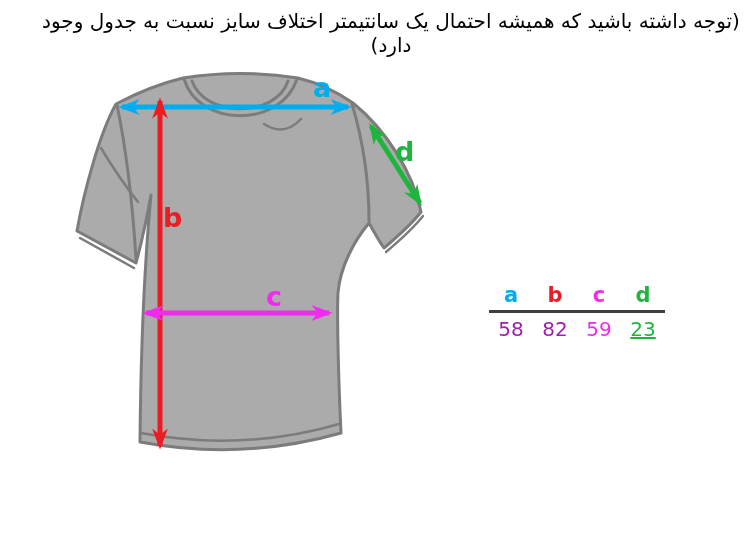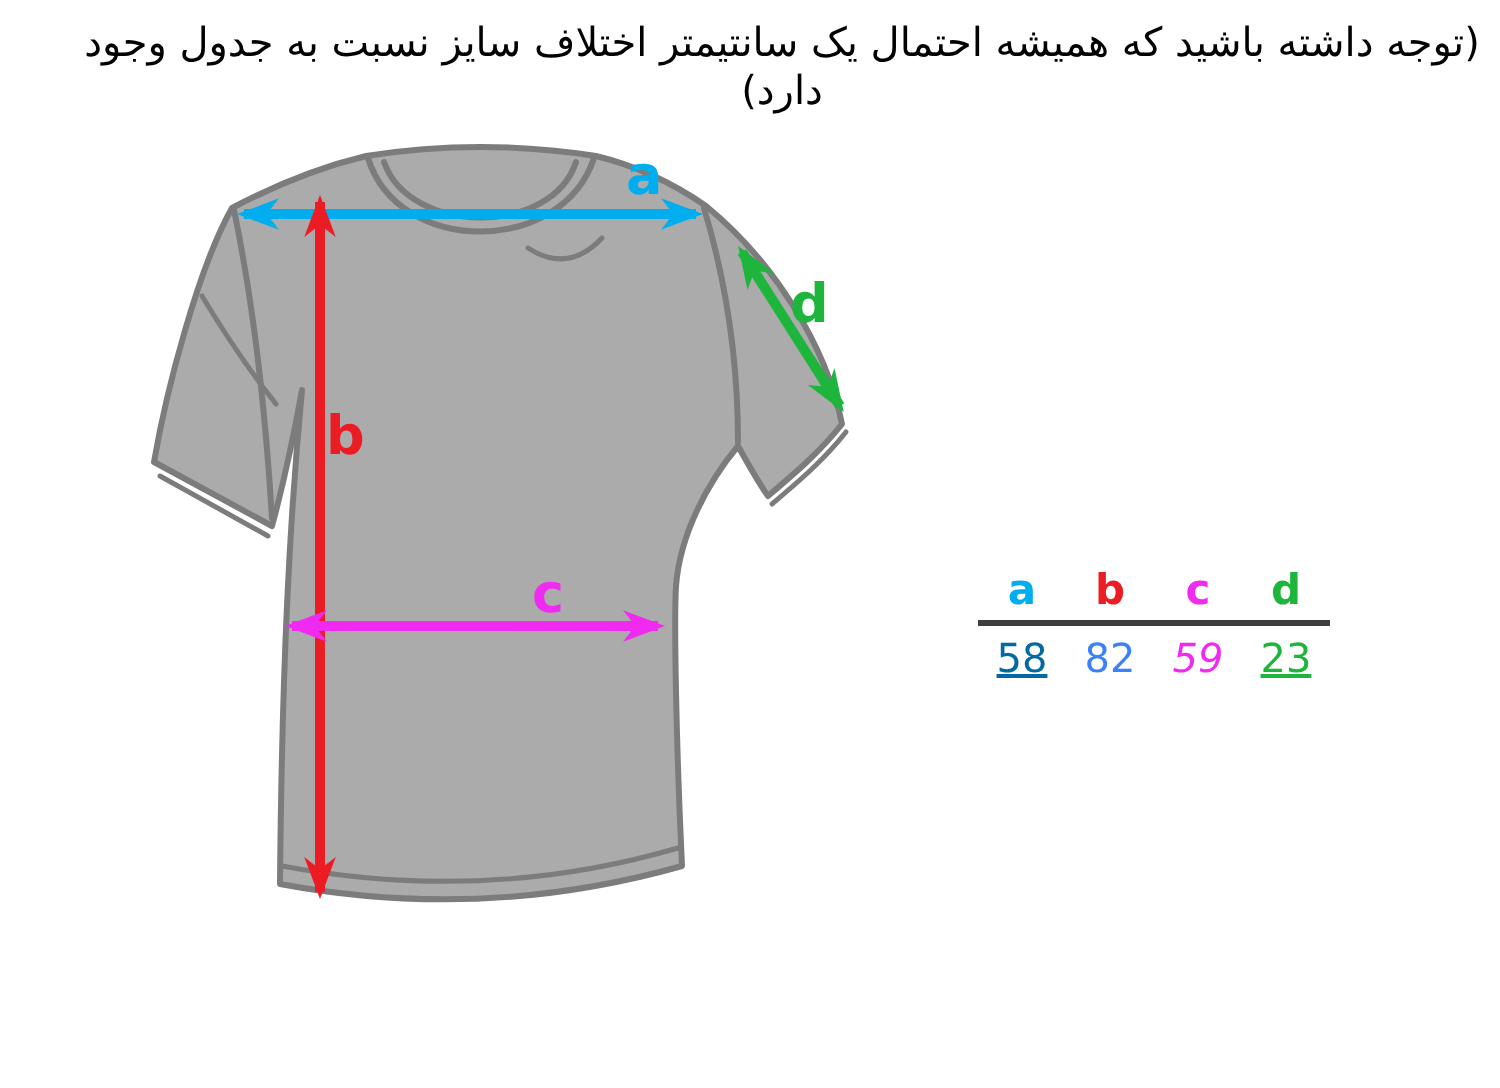--- a/index.html
+++ b/index.html
@@ -126,18 +126,18 @@
 
 <div class="size-table">
   <div class="row headers">
     <div class="cell" style="color: rgb(0, 174, 239);">a</div>
     <div class="cell" style="color: rgb(236, 28, 36);">b</div>
     <div class="cell" style="color: rgb(241, 42, 241);">c</div>
     <div class="cell" style="color: rgb(30, 181, 60);">d</div>
   </div>
   <div class="rule"></div>
   <div class="row values">
-    <div class="cell" style="color: #0369a1; text-decoration: underline;">58</div>
-    <div class="cell" style="color: #3b82f6;">82</div>
-    <div class="cell" style="color: rgb(241, 42, 241); font-style: italic;">59</div>
+    <div class="cell" style="color: #a21caf;">58</div>
+    <div class="cell" style="color: #a21caf;">82</div>
+    <div class="cell" style="color: rgb(241, 42, 241);">59</div>
     <div class="cell" style="color: rgb(30, 181, 60); text-decoration: underline;">23</div>
   </div>
 </div>
 
 </body></html>

